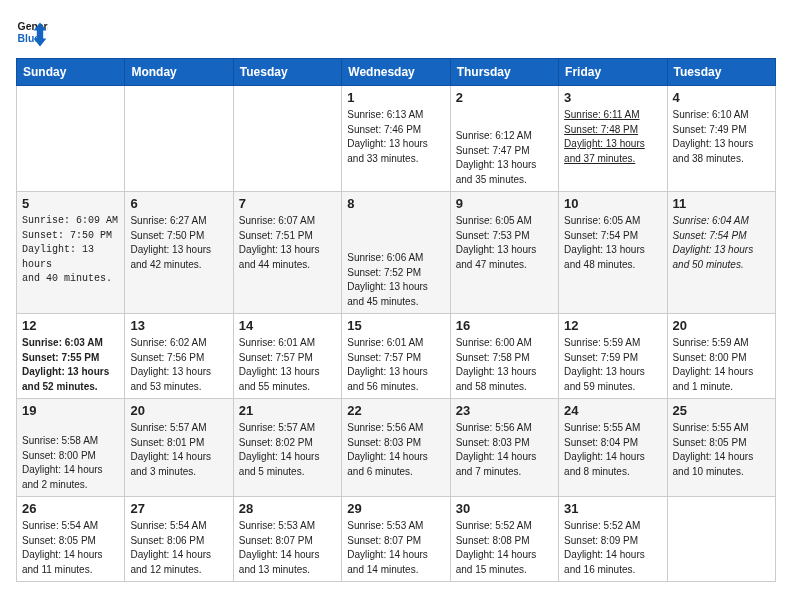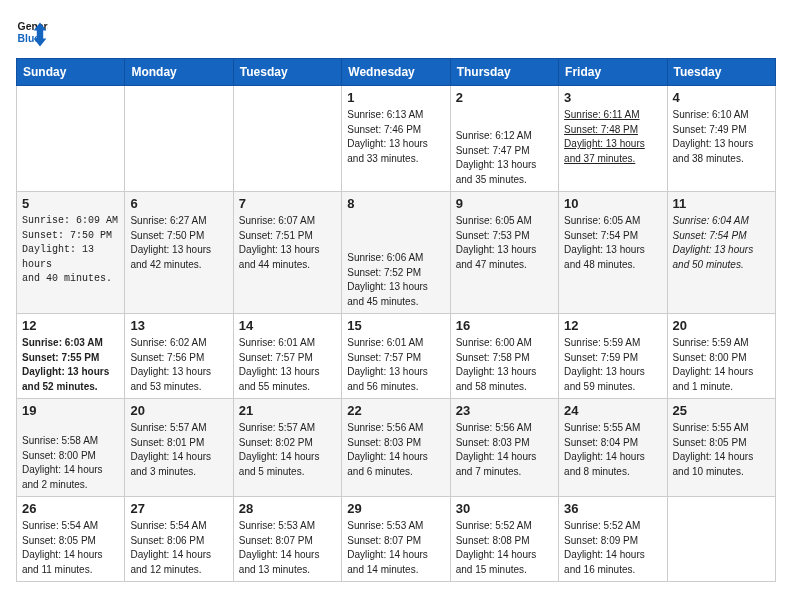--- a/index.html
+++ b/index.html
@@ -326,21 +326,21 @@
 and 14 minutes.</div>
         </td>
         <td>
           <span class="day-number">30</span>
           <div class="day-info" style="white-space: pre-line;">Sunrise: 5:52 AM
 Sunset: 8:08 PM
 Daylight: 14 hours
 and 15 minutes.</div>
         </td>
         <td>
-          <span class="day-number">36</span>
+          <span class="day-number">31</span>
           <div class="day-info" style="white-space: pre-line;">Sunrise: 5:52 AM
 Sunset: 8:09 PM
 Daylight: 14 hours
 and 16 minutes.</div>
         </td>
         <td class="empty-cell"></td>
       </tr>
     </tbody>
 </table>
 

